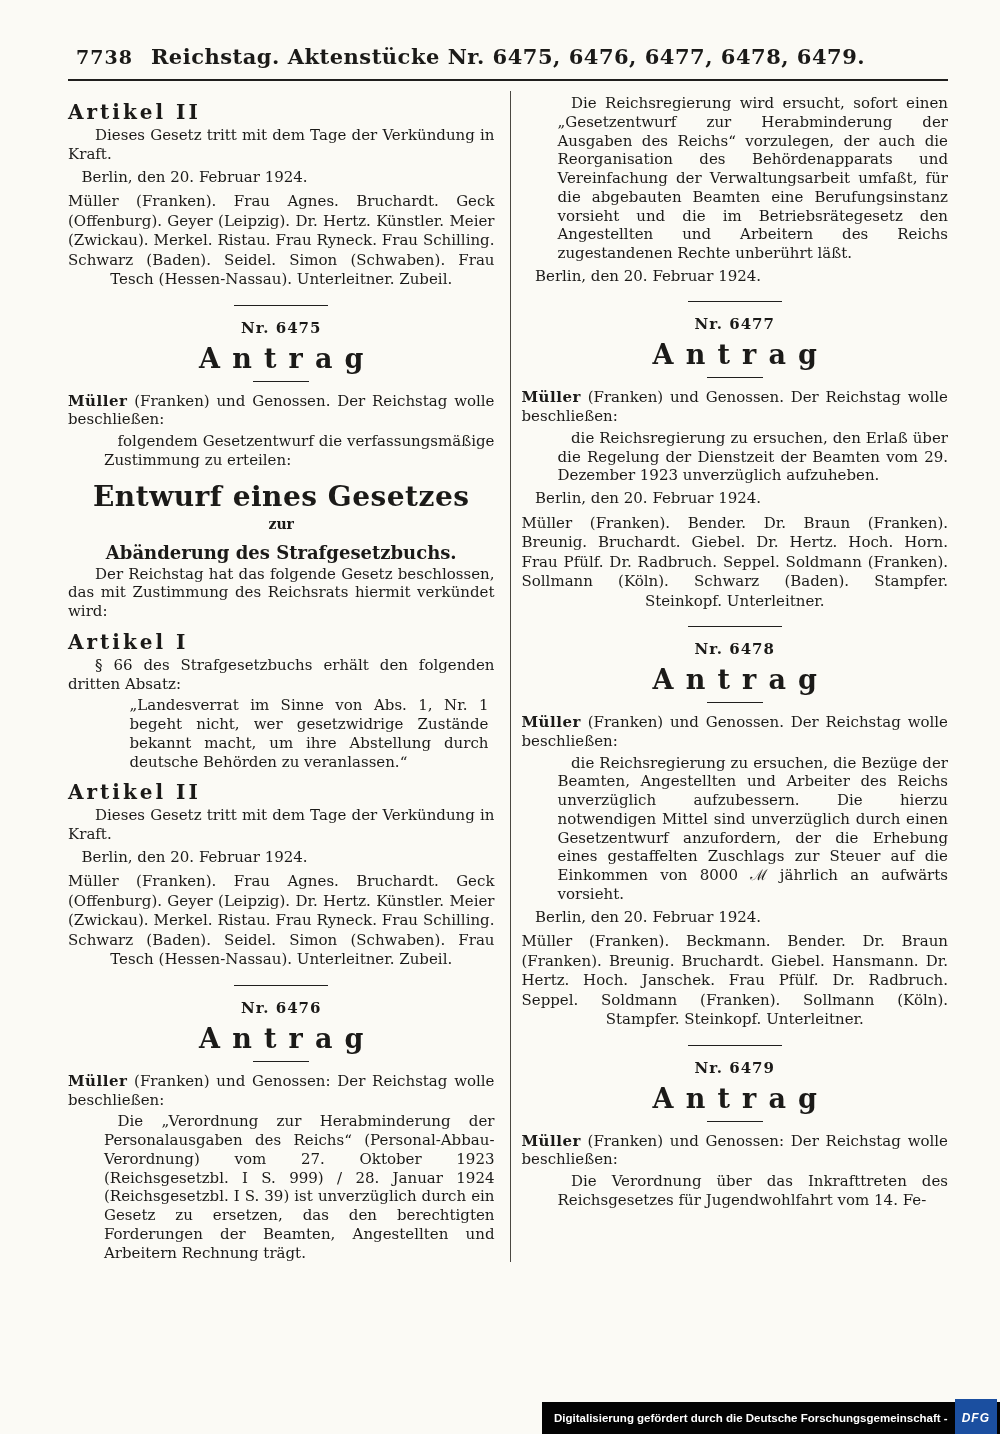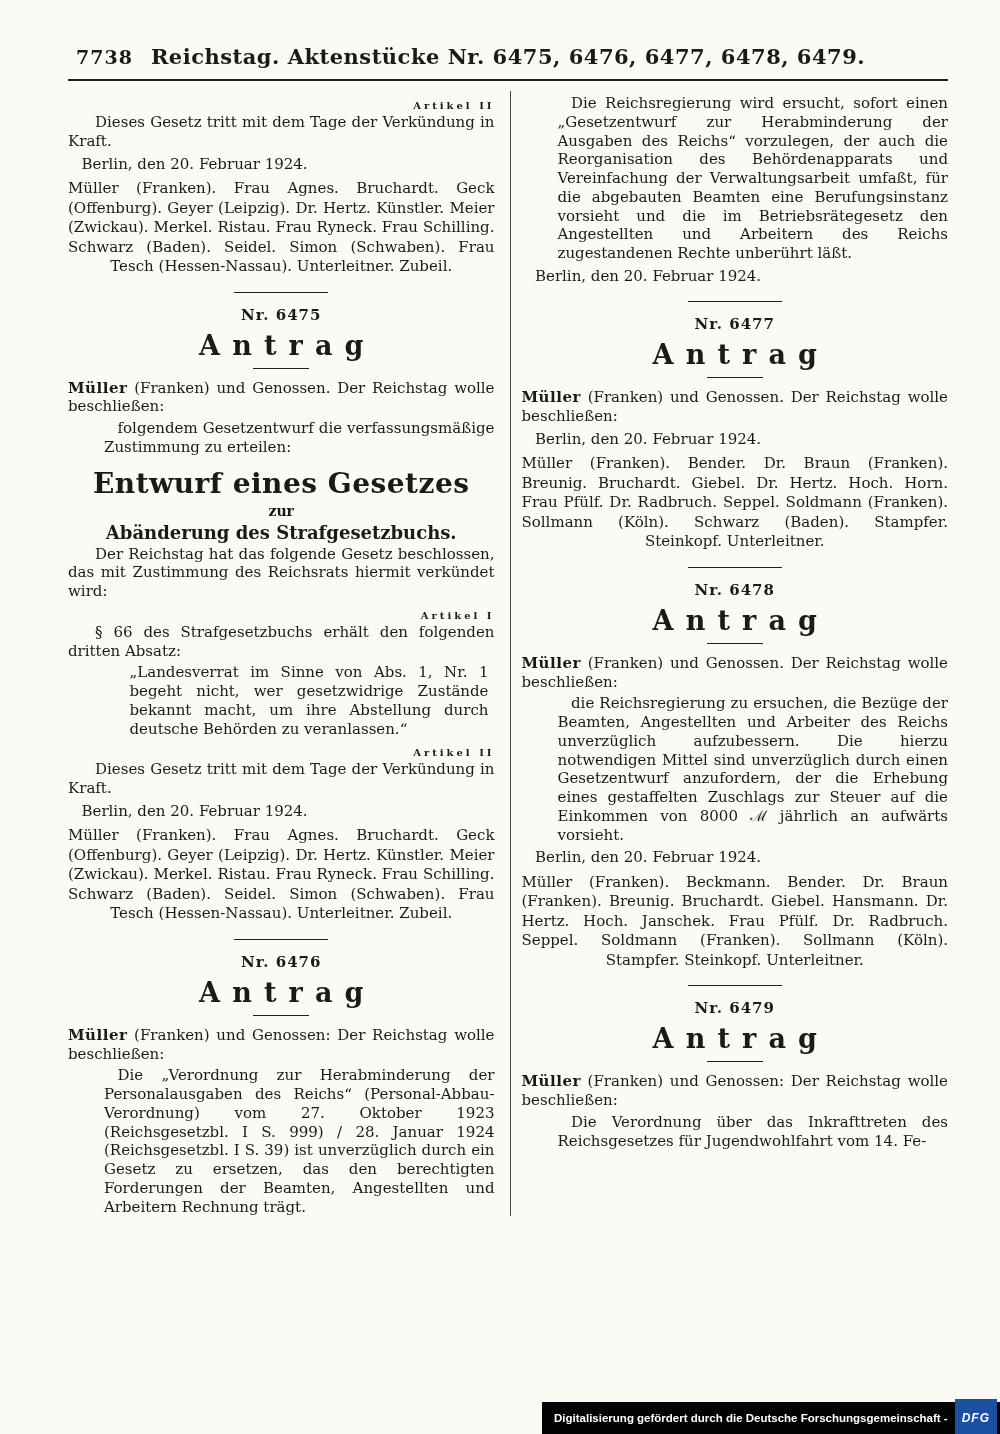--- a/index.html
+++ b/index.html
@@ -19,35 +19,35 @@
   .header-rule { border-bottom: 2px solid #201f1d; margin-top: 5px; }
 
   
   .columns { display: flex; margin-top: 10px; align-items: stretch; }
   .col { flex: 1 1 0; min-width: 0; }
   .col.left { padding-right: 15px; }
   .col.right { padding-left: 11px; }
   .col-divider { width: 1px; background: #4a4741; }
 
   
-  .art-head { text-align: right; font-size: 10px; font-weight: bold; letter-spacing: 3px; margin-top: 9px; }
+  .art-head { text-align: left; font-size: 20px; font-weight: bold; letter-spacing: 3px; margin-top: 9px; }
   .para { font-size: 15px; line-height: 1.25; text-align: justify; text-indent: 1.8em; margin-top: 2px; }
   .mover { text-indent: 0; margin-top: 5px; }
   .mover .bold { font-weight: bold; letter-spacing: 0.5px; }
   .dateline { font-size: 15px; line-height: 1.3; text-indent: 0.9em; margin-top: 4px; }
   .signatures { font-size: 15px; line-height: 1.3; text-align: justify; text-align-last: center; margin-top: 5px; }
   .indent-block { font-size: 15px; line-height: 1.25; text-align: justify; margin: 3px 0 0 2.4em; text-indent: 0.9em; }
   .quote-block { font-size: 15px; line-height: 1.25; text-align: justify; margin: 3px 0.4em 0 4.1em; }
   .sec-rule { width: 94px; border-bottom: 1.5px solid #201f1d; margin: 15px auto 13px; }
   .doc-num { text-align: center; font-size: 15px; font-weight: bold; letter-spacing: 1px; margin-top: 2px; }
   .doc-kind { text-align: center; font-size: 27px; font-weight: bold; letter-spacing: 0.45em; text-indent: 0.45em; margin-top: 6px; }
   .kind-rule { width: 56px; border-bottom: 1.5px solid #201f1d; margin: 7px auto 10px; }
   .law-title { text-align: center; font-size: 28px; font-weight: bold; margin-top: 10px; letter-spacing: 0.5px; }
   .law-zur { text-align: center; font-size: 14px; font-weight: bold; margin-top: 3px; }
-  .law-subtitle { text-align: center; font-size: 18px; font-weight: bold; margin-top: 3px; }
+  .law-subtitle { text-align: center; font-size: 18px; font-weight: bold; margin-top: 10px; }
 
   
   .digi-footer {
     position: absolute; right: 0; bottom: 0; height: 32px;
     background: #030303; color: #ffffff;
     display: flex; align-items: center; gap: 7px;
     padding: 0 3px 0 12px;
     font-family: "Liberation Sans", sans-serif;
     font-size: 11.5px; font-weight: bold; white-space: nowrap;
   }
@@ -109,20 +109,21 @@
     <div class="col right">
 
       <p class="indent-block">Die Reichsregierung wird ersucht, sofort einen „Gesetzentwurf zur Herabminderung der Ausgaben des Reichs“ vorzulegen, der auch die Reorganisation des Behördenapparats und Vereinfachung der Verwaltungsarbeit umfaßt, für die abgebauten Beamten eine Berufungsinstanz vorsieht und die im Betriebsrätegesetz den Angestellten und Arbeitern des Reichs zugestandenen Rechte unberührt läßt.</p>
       <p class="dateline">Berlin, den 20. Februar 1924.</p>
       <div class="sec-rule"></div>
 
       <h2 class="doc-num">Nr. 6477</h2>
       <h1 class="doc-kind">Antrag</h1>
       <div class="kind-rule"></div>
       <p class="para mover"><span class="bold">Müller</span><span> (Franken) und Genossen. Der Reichstag wolle beschließen:</span></p>
+      <p class="indent-block">die Reichsregierung zu ersuchen, den Erlaß über die Regelung der Dienstzeit der Beamten vom 29. Dezember 1923 unverzüglich aufzuheben.</p>
       <p class="dateline">Berlin, den 20. Februar 1924.</p>
       <p class="signatures">Müller (Franken). Bender. Dr. Braun (Franken). Breunig. Bruchardt. Giebel. Dr. Hertz. Hoch. Horn. Frau Pfülf. Dr. Radbruch. Seppel. Soldmann (Franken). Sollmann (Köln). Schwarz (Baden). Stampfer. Steinkopf. Unterleitner.</p>
       <div class="sec-rule"></div>
 
       <h2 class="doc-num">Nr. 6478</h2>
       <h1 class="doc-kind">Antrag</h1>
       <div class="kind-rule"></div>
       <p class="para mover"><span class="bold">Müller</span><span> (Franken) und Genossen. Der Reichstag wolle beschließen:</span></p>
       <p class="indent-block">die Reichsregierung zu ersuchen, die Bezüge der Beamten, Angestellten und Arbeiter des Reichs unverzüglich aufzubessern. Die hierzu notwendigen Mittel sind unverzüglich durch einen Gesetzentwurf anzufordern, der die Erhebung eines gestaffelten Zuschlags zur Steuer auf die Einkommen von 8000 ℳ jährlich an aufwärts vorsieht.</p>
       <p class="dateline">Berlin, den 20. Februar 1924.</p>

